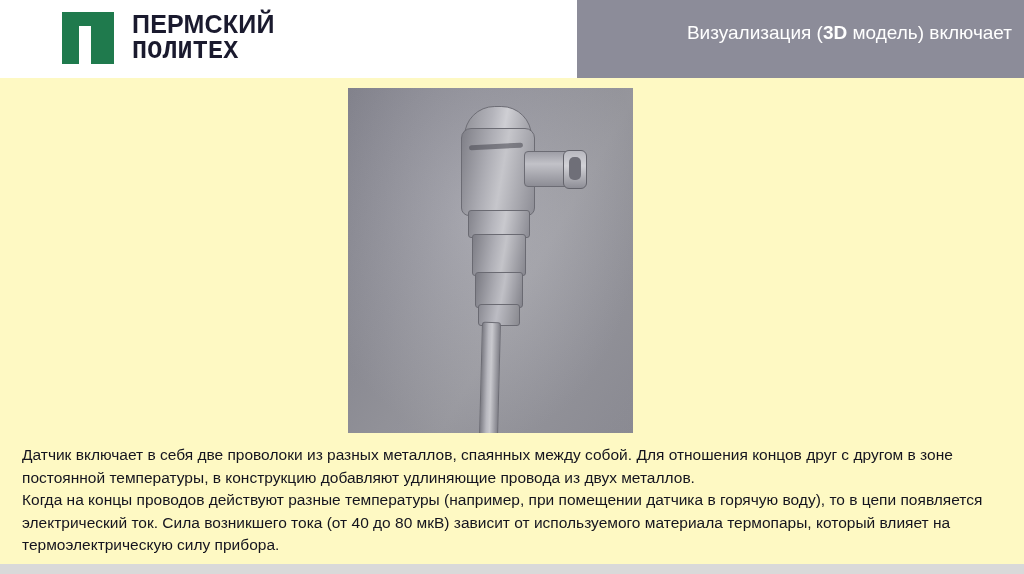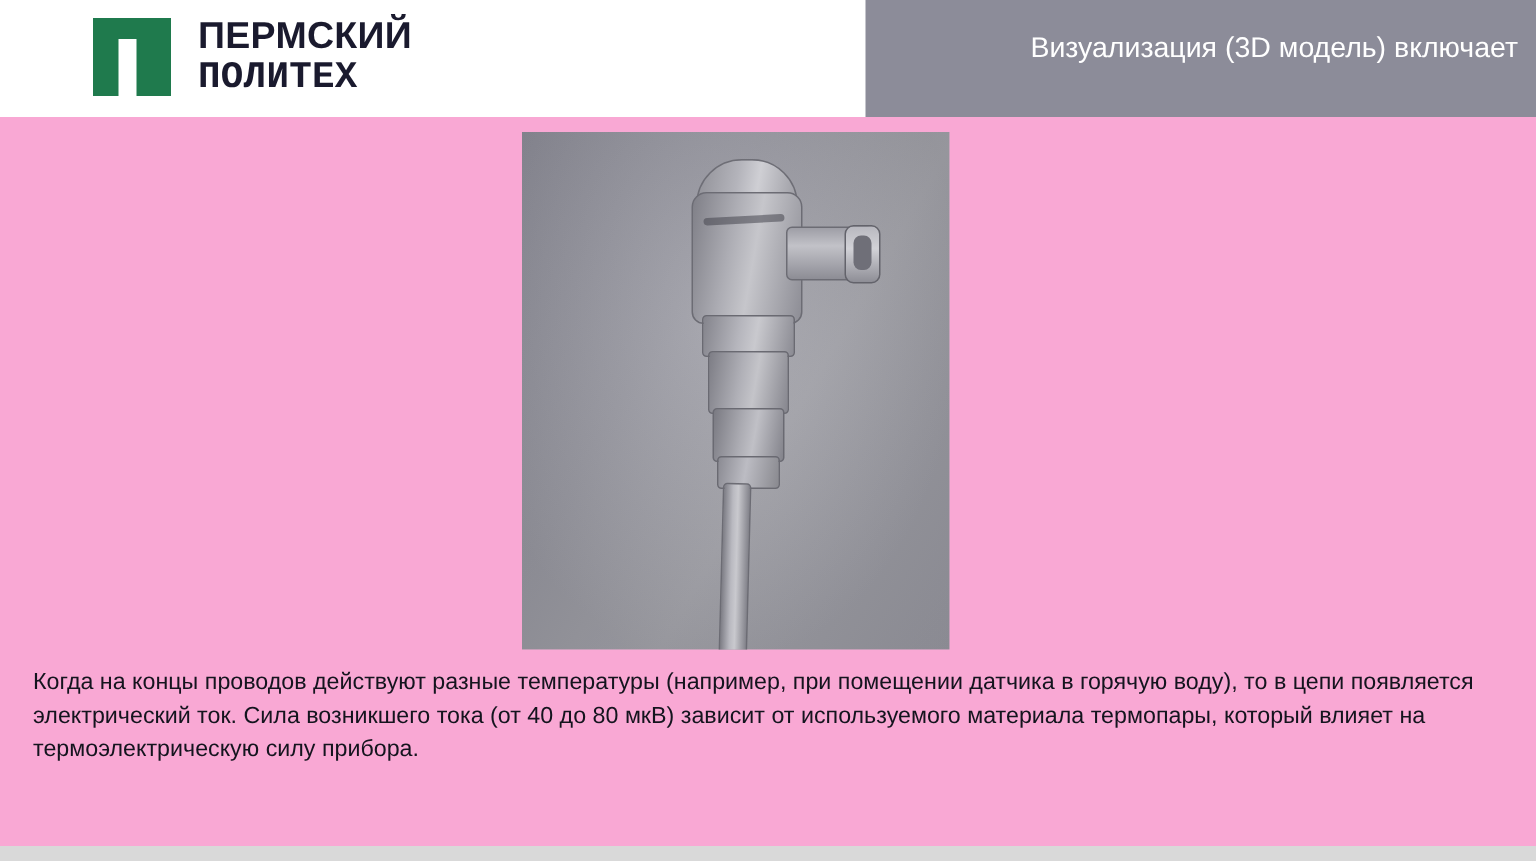--- a/index.html
+++ b/index.html
@@ -13,21 +13,21 @@
     overflow: hidden;
     background: #d9d9d9;
     font-family: "Liberation Sans", sans-serif;
     -webkit-font-smoothing: antialiased;
   }
 
   .slide {
     position: relative;
     width: 1024px;
     height: 574px;
-    background: #f9a8d4;
+    background: #fef9c3;
   }
 
   
   .header {
     position: absolute;
     left: 0;
     top: 0;
     width: 1024px;
     height: 78px;
     background: #ffffff;
@@ -79,21 +79,21 @@
   .header-title {
     position: absolute;
     right: 12px;
     top: 22px;
     font-size: 19px;
     color: #ffffff;
     white-space: nowrap;
     z-index: 3;
   }
   .header-title b {
-    font-weight: normal;
+    font-weight: bold;
     margin-top: 28px;
   }
 
   
   .viewport {
     position: absolute;
     left: 348px;
     top: 88px;
     width: 285px;
     height: 345px;
@@ -257,17 +257,18 @@
       <div class="s-side-bore"></div>
       <div class="s-nut1"></div>
       <div class="s-nut2"></div>
       <div class="s-nut3"></div>
       <div class="s-collar"></div>
       <div class="s-probe"></div>
     </div>
   </div>
 
   <div class="body-text">
+    <p>Датчик включает в себя две проволоки из разных металлов, спаянных между собой. Для отношения концов друг с другом в зоне постоянной температуры, в конструкцию добавляют удлиняющие провода из двух металлов.</p>
     <p>Когда на концы проводов действуют разные температуры (например, при помещении датчика в горячую воду), то в цепи появляется электрический ток. Сила возникшего тока (от 40 до 80 мкВ) зависит от используемого материала термопары, который влияет на термоэлектрическую силу прибора.</p>
   </div>
 
   <div class="bottom-strip"></div>
 </div>
 
 </body></html>

